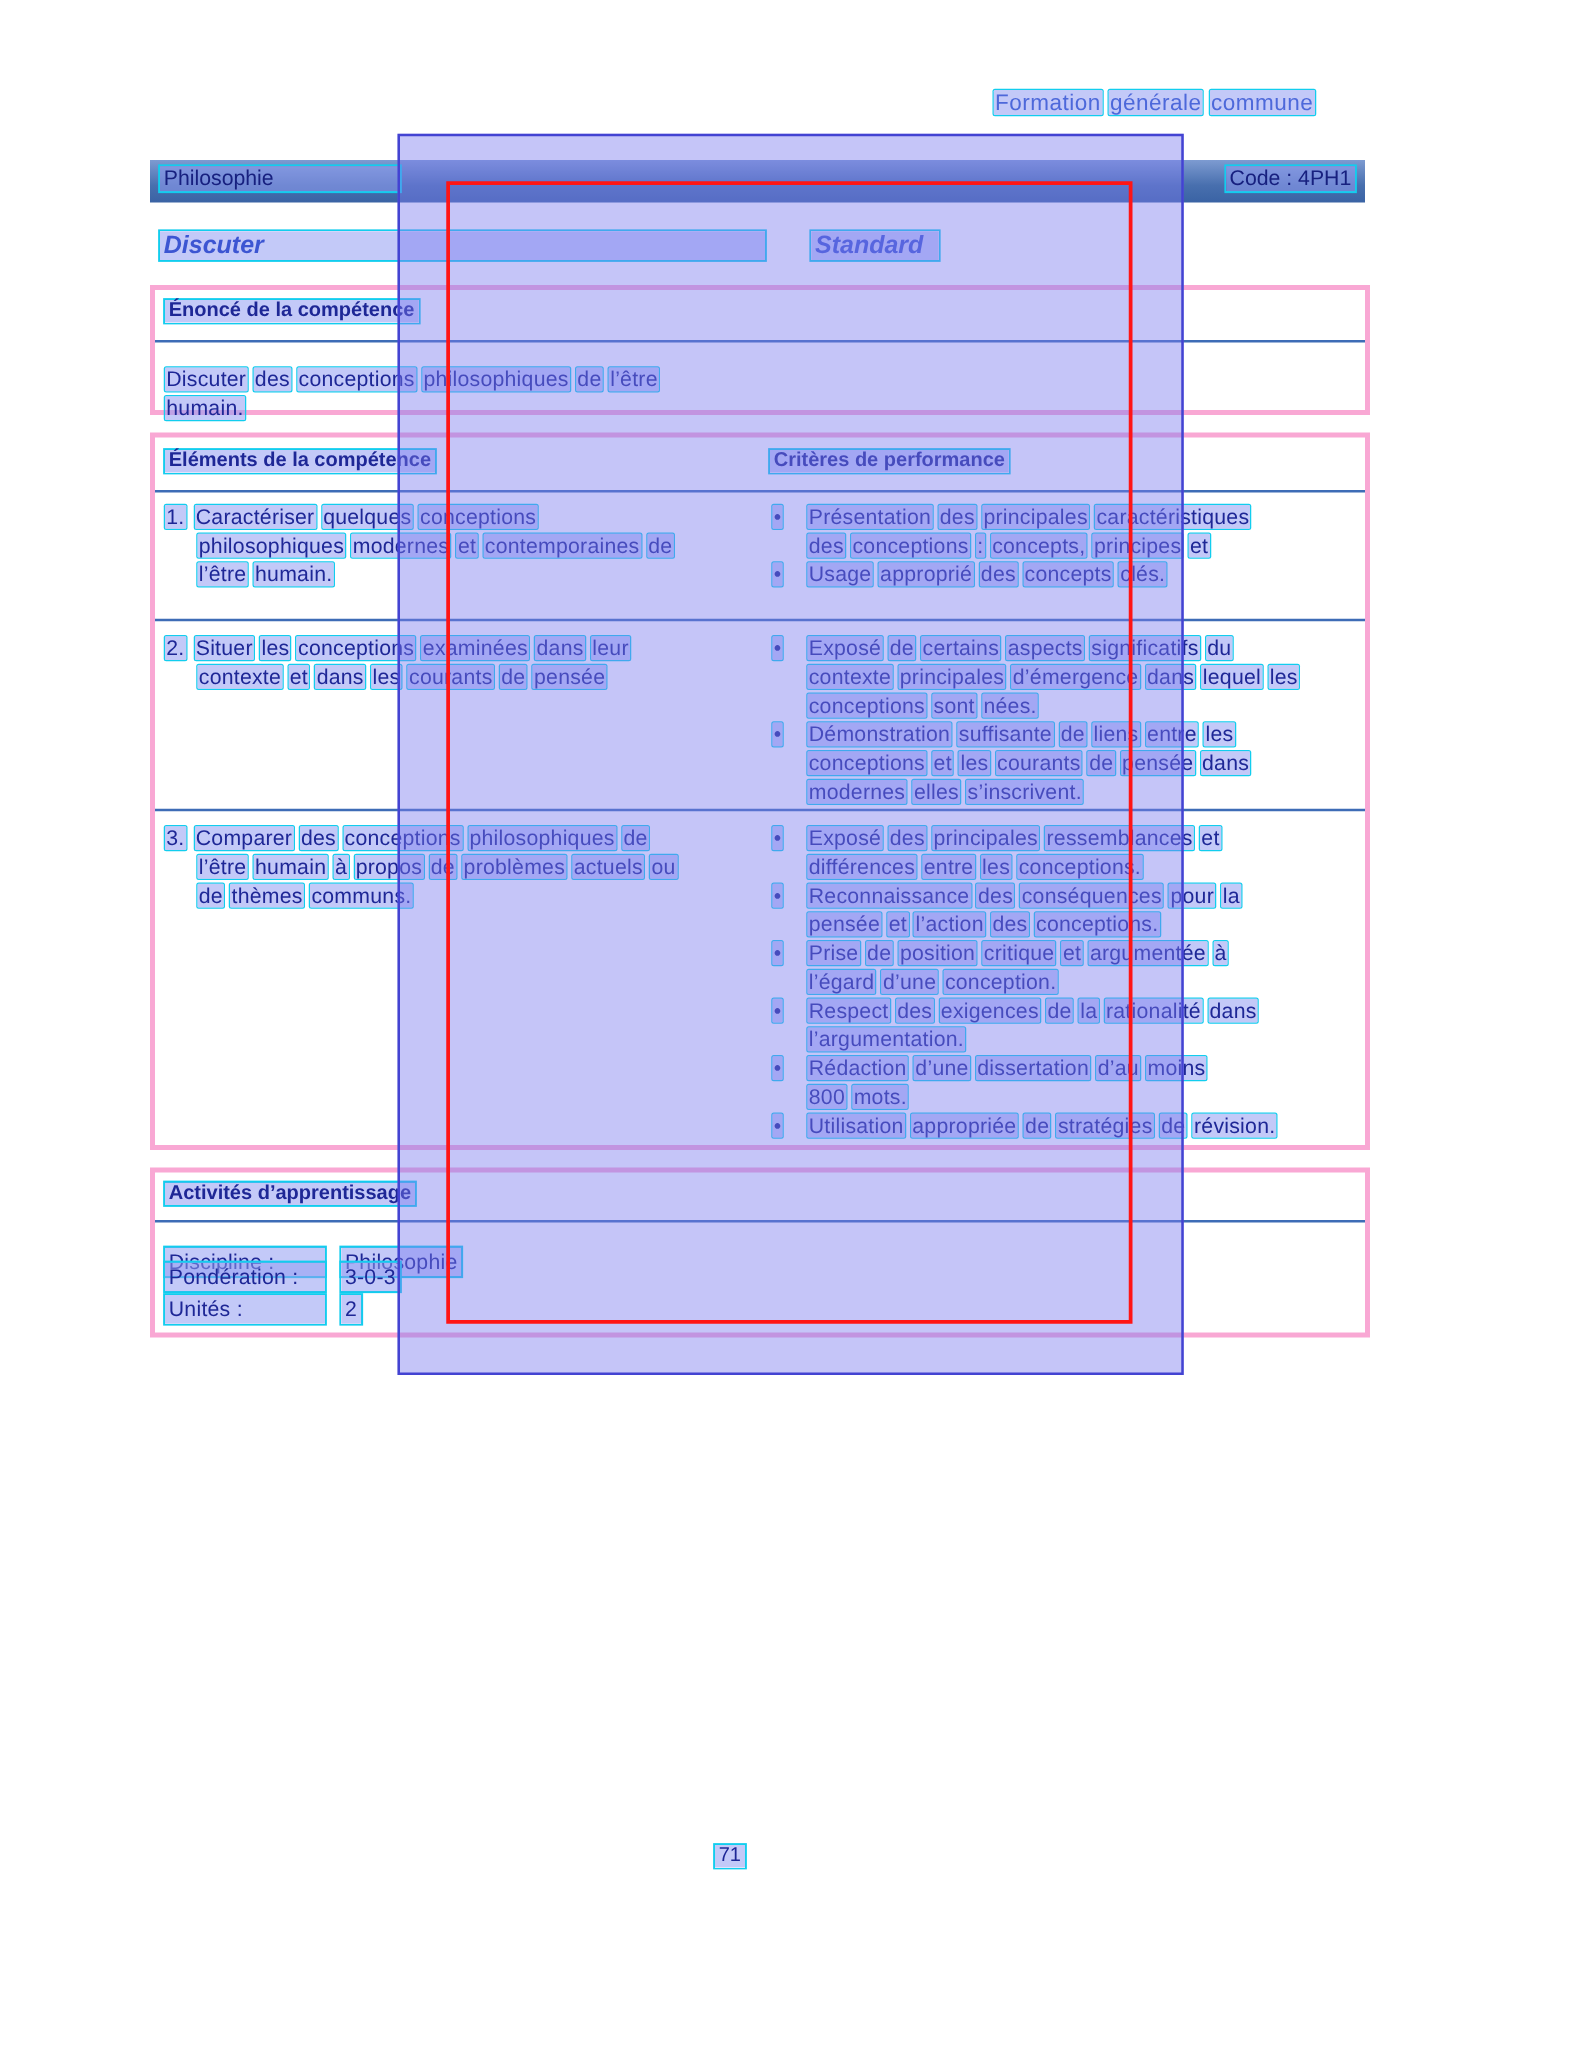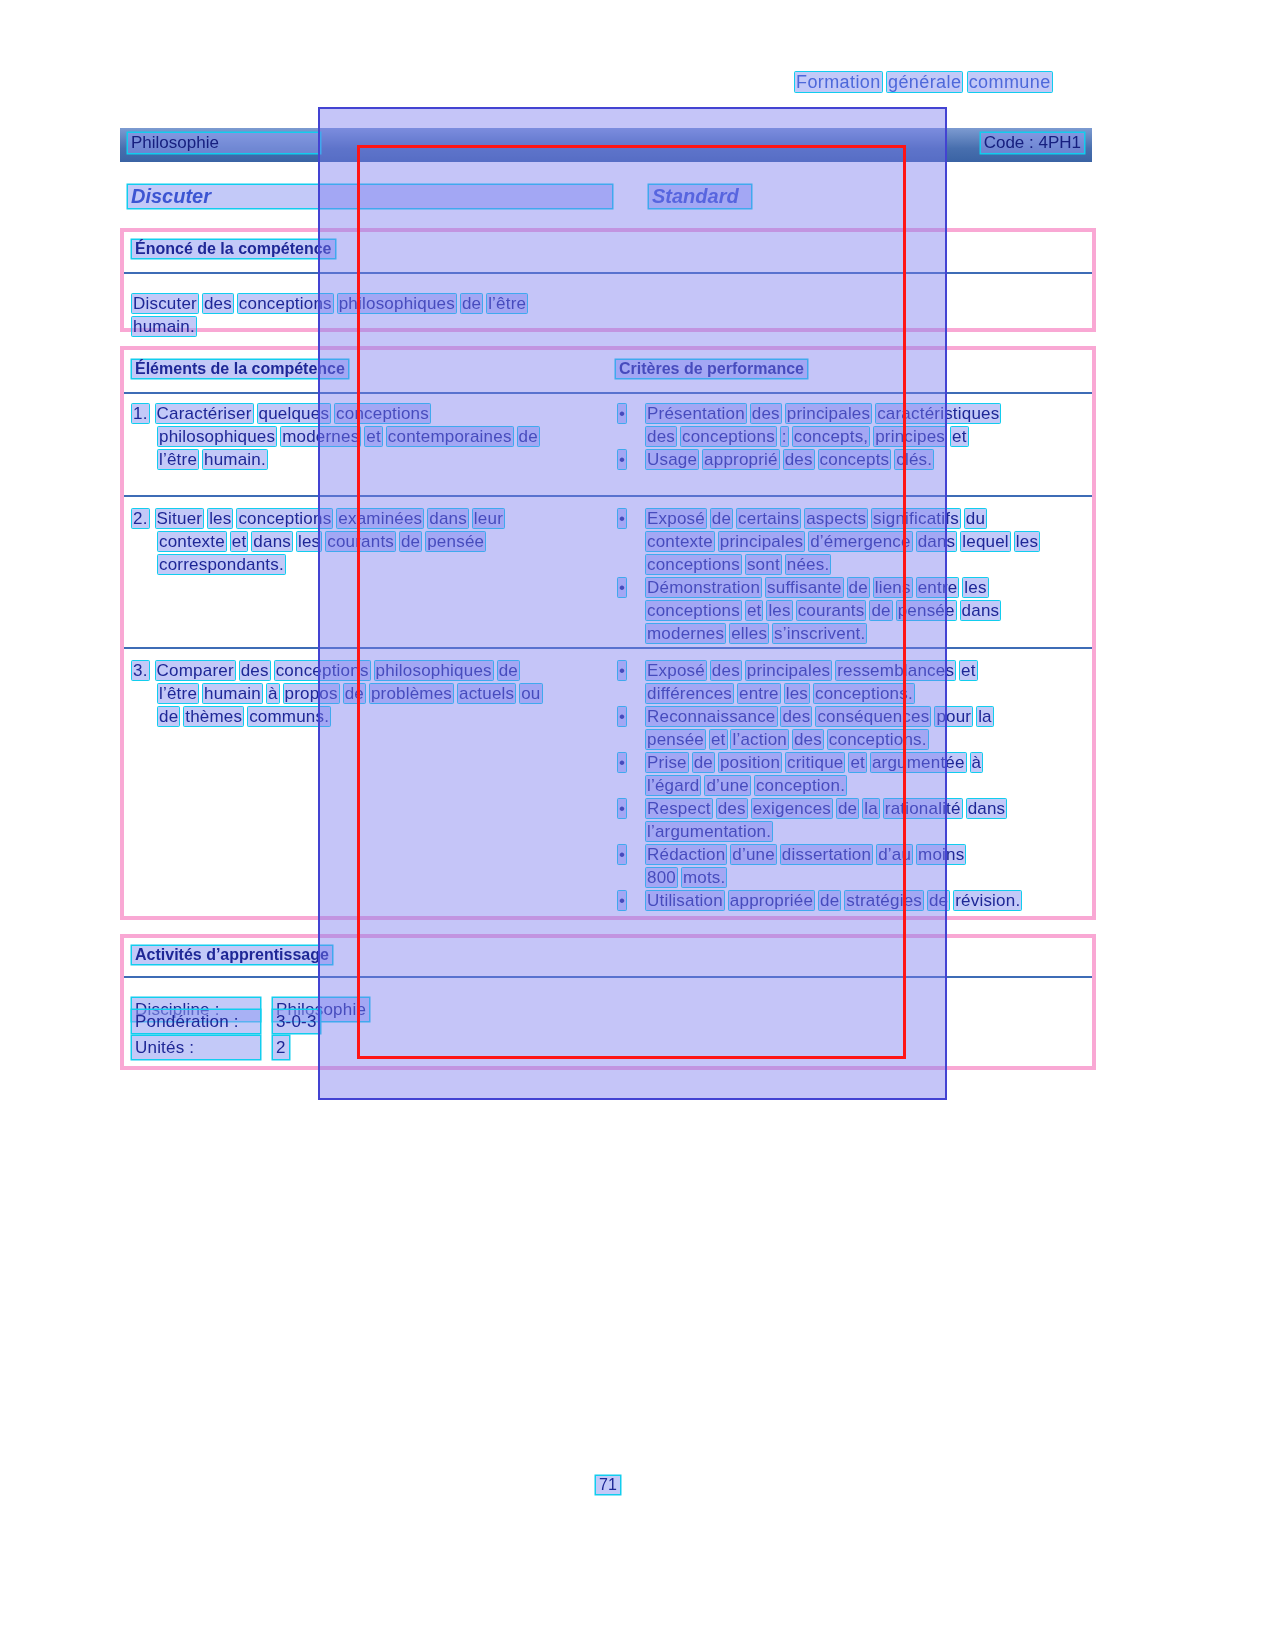--- a/index.html
+++ b/index.html
@@ -90,21 +90,20 @@
       <div class="line bline"><span class="bullet hlw"><span class="w">•</span></span><span class="hlw"><span class="w">Usage</span> <span class="w">approprié</span> <span class="w">des</span> <span class="w">concepts</span> <span class="w">clés.</span></span></div>
     </div>
 
     <div class="hr" style="top:145px;"></div>
 
     <div class="cell" style="left:8px;top:157px;width:470px;">
       <div class="line">
         <span class="hlw num"><span class="w">2.</span></span><span class="hlw"><span class="w">Situer</span> <span class="w">les</span> <span class="w">conceptions</span> <span class="w">examinées</span> <span class="w">dans</span> <span class="w">leur</span></span>
       </div>
       <div class="line ind"><span class="hlw"><span class="w">contexte</span> <span class="w">et</span> <span class="w">dans</span> <span class="w">les</span> <span class="w">courants</span> <span class="w">de</span> <span class="w">pensée</span></span></div>
-      <div class="line ind"><span class="hlw"><span class="w">correspondants.</span></span></div>
     </div>
 
     <div class="cell" style="left:492px;top:157px;width:470px;">
       <div class="line bline"><span class="bullet hlw"><span class="w">•</span></span><span class="hlw"><span class="w">Exposé</span> <span class="w">de</span> <span class="w">certains</span> <span class="w">aspects</span> <span class="w">significatifs</span> <span class="w">du</span></span></div>
       <div class="line bline"><span class="hlw"><span class="w">contexte</span> <span class="w">principales</span> <span class="w">d’émergence</span> <span class="w">dans</span> <span class="w">lequel</span> <span class="w">les</span></span></div>
       <div class="line bline"><span class="hlw"><span class="w">conceptions</span> <span class="w">sont</span> <span class="w">nées.</span></span></div>
       <div class="line bline"><span class="bullet hlw"><span class="w">•</span></span><span class="hlw"><span class="w">Démonstration</span> <span class="w">suffisante</span> <span class="w">de</span> <span class="w">liens</span> <span class="w">entre</span> <span class="w">les</span></span></div>
       <div class="line bline"><span class="hlw"><span class="w">conceptions</span> <span class="w">et</span> <span class="w">les</span> <span class="w">courants</span> <span class="w">de</span> <span class="w">pensée</span> <span class="w">dans</span></span></div>
       <div class="line bline"><span class="hlw"><span class="w">modernes</span> <span class="w">elles</span> <span class="w">s’inscrivent.</span></span></div>
     </div>
@@ -146,20 +145,20 @@
     <div class="cell line" style="left:8px;top:72px;">
       <span class="hlbox" style="width:122px;">Pondération :</span>
       <span class="hlbox" style="margin-left:8px;">3-0-3</span>
     </div>
     <div class="cell line" style="left:8px;top:98px;">
       <span class="hlbox" style="width:122px;">Unités :</span>
       <span class="hlbox" style="margin-left:8px;">2</span>
     </div>
   </div>
 
-  <div class="abs pageno" style="left:596px;top:1476px;">
+  <div class="abs pageno" style="left:572px;top:1476px;">
     <span class="hlbox">71</span>
   </div>
 
   <div class="ov-big"></div>
   <div class="ov-red"></div>
 
 </div>
 
 </body></html>

